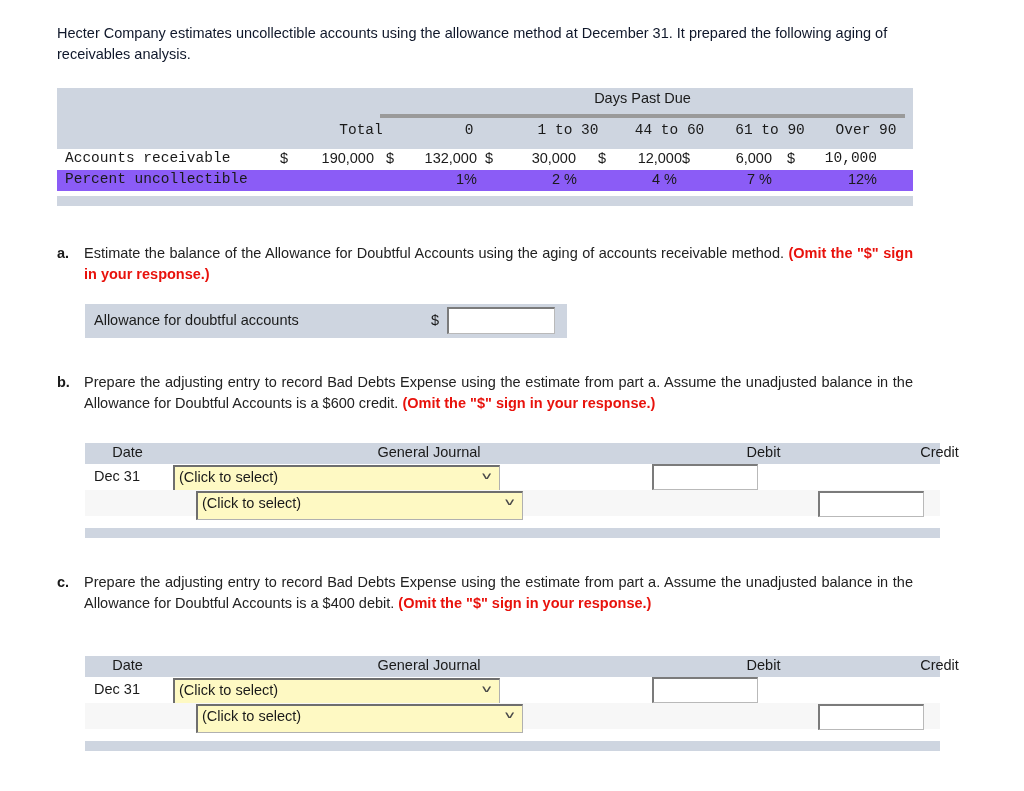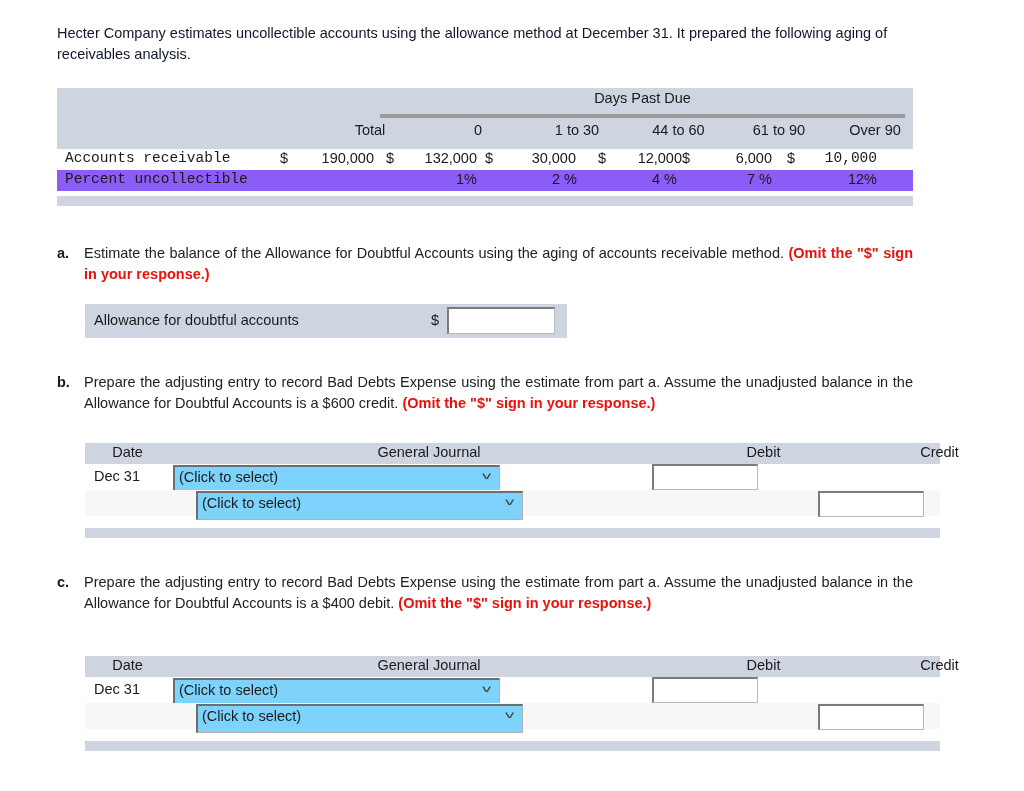--- a/index.html
+++ b/index.html
@@ -50,24 +50,25 @@
   .dpd-rule {
     position: absolute;
     left: 323px;
     top: 26px;
     width: 525px;
     height: 4px;
     background: #9a9a9a;
   }
   .col-heads {
     position: absolute;
-    left: 13px;
+    left: 4px;
     top: 34px;
     width: 916px;
     height: 25px;
+    font-family: Liberation Mono, monospace;
   }
   .col-heads span {
     position: absolute;
     text-align: center;
     font-size: 14.5px;
     top: 0;
   }
   .ch-total  { left: 255px;  width: 90px; }
   .ch-c0     { left: 363px;  width: 90px; }
   .ch-c1     { left: 462px;  width: 90px; }
@@ -217,21 +218,21 @@
   .j-row.white { background: #ffffff; }
   .j-row.grey  { background: #f7f7f7; }
   .j-date {
     position: absolute;
     left: 9px;
     top: 4px;
     font-size: 14.5px;
   }
   .select-box {
     position: absolute;
-    background: #7dd3fc;
+    background: #fef9c3;
     border: 1px solid #b0b0b0;
     border-top: 2px solid #6e6e6e;
     border-left: 2px solid #6e6e6e;
     box-sizing: border-box;
     height: 29px;
     font-size: 14.5px;
     text-align: center;
   }
   .select-box .sel-text {
     position: absolute;

